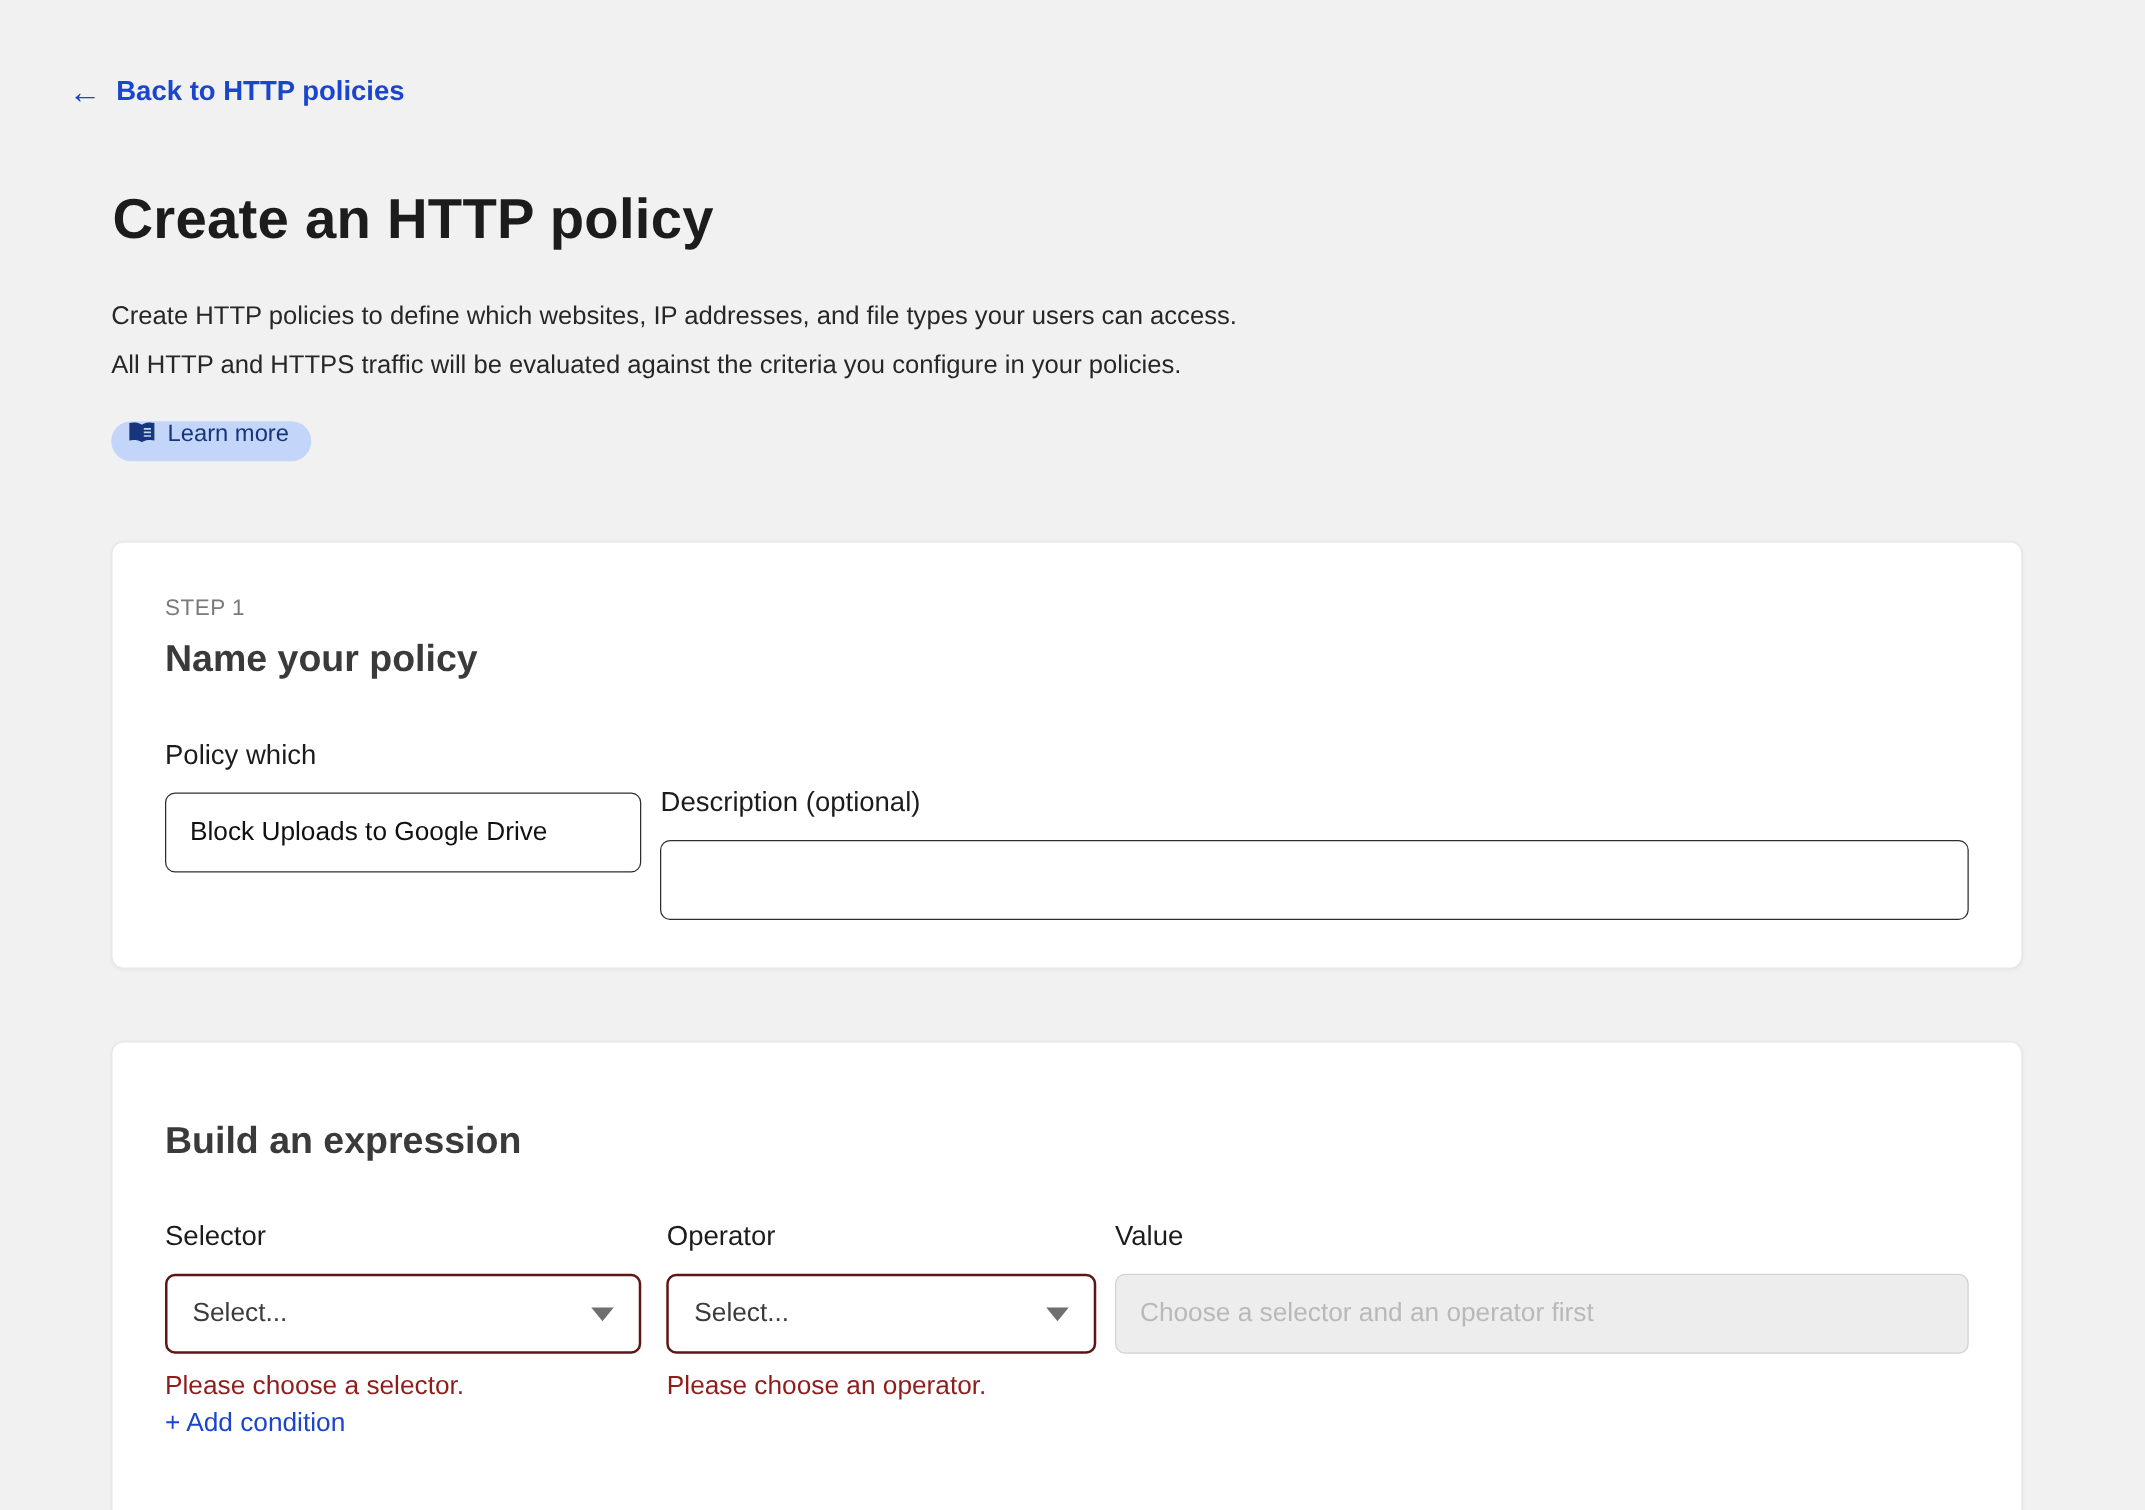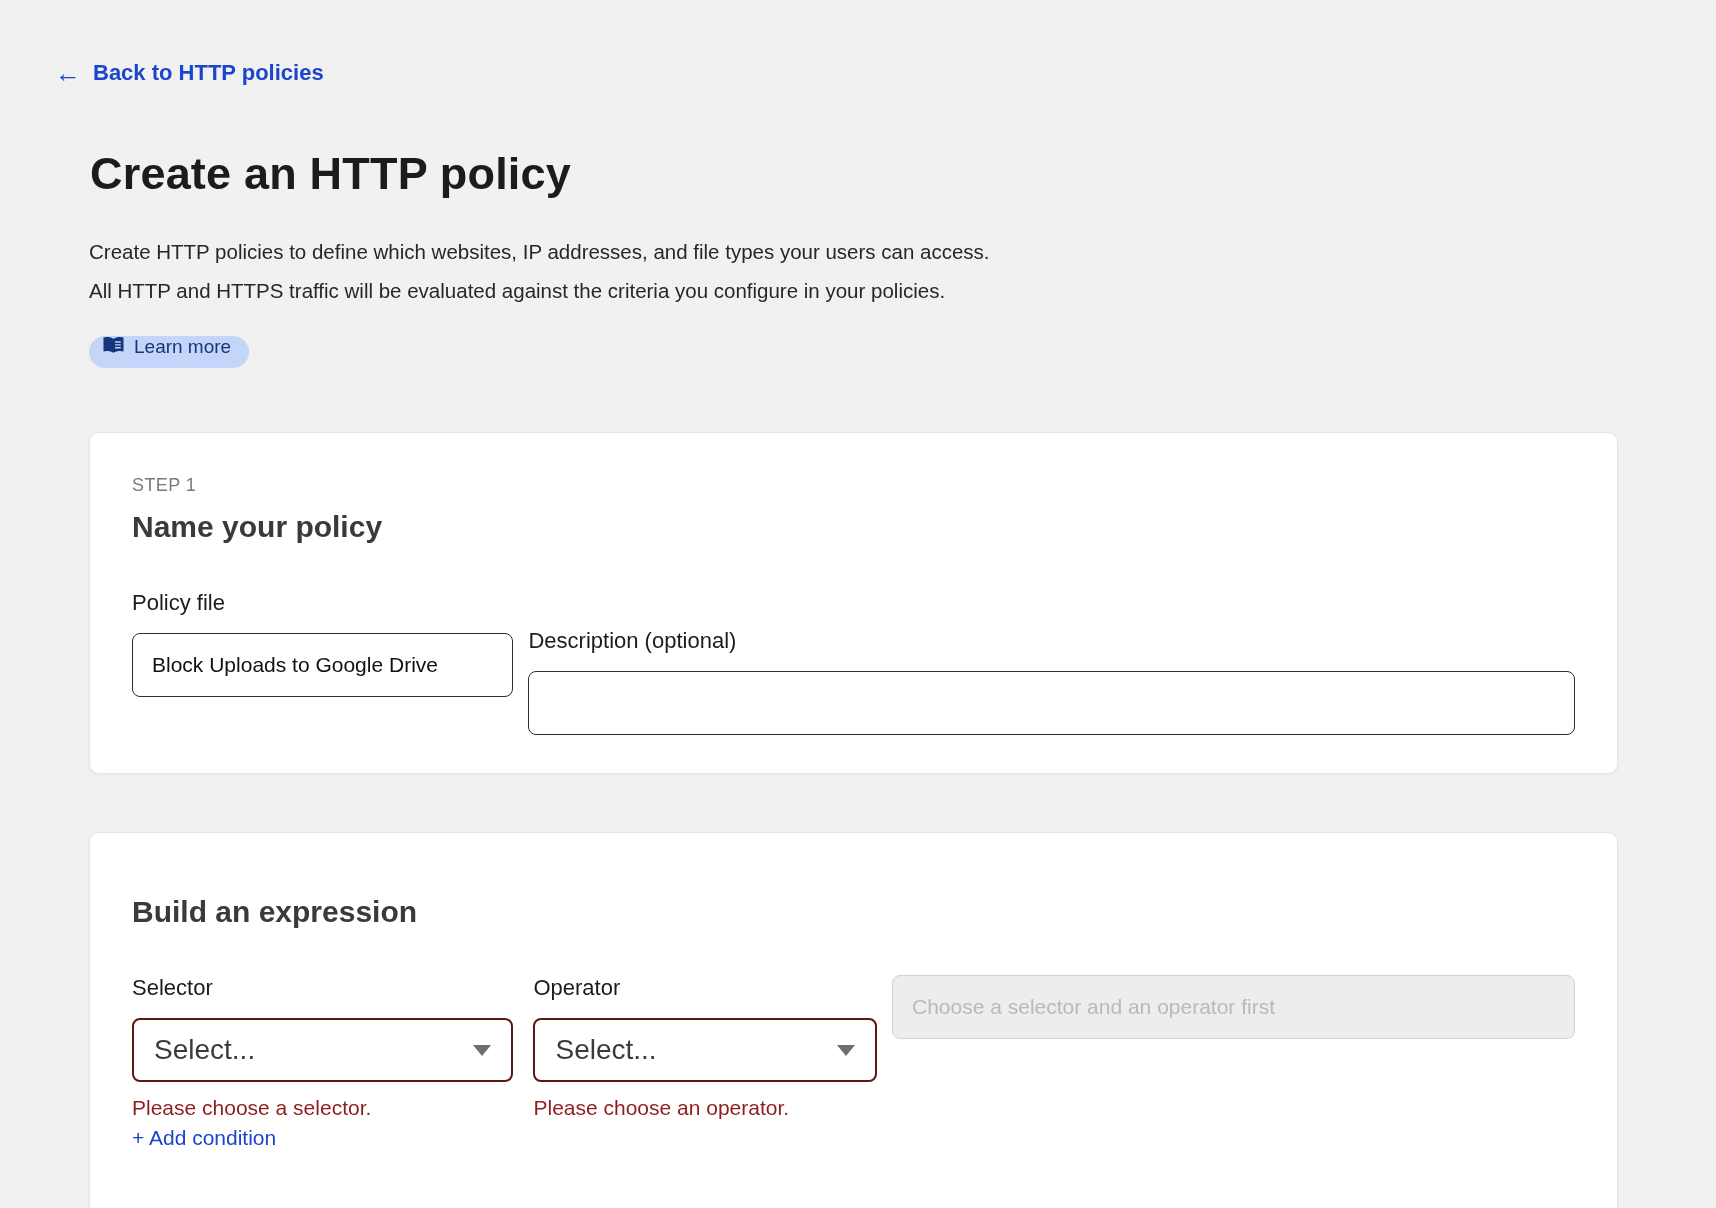--- a/index.html
+++ b/index.html
@@ -74,21 +74,21 @@
   .col-selector { width: 382px; margin-right: 20px; }
   .col-operator { width: 344px; margin-right: 15px; }
   .col-value    { width: 684px; }
 
   .select-box {
     height: 64px;
     border: 2px solid #5e1614; border-radius: 8px;
     background: #ffffff;
     display: flex; align-items: center; justify-content: space-between;
     padding: 0 20px; cursor: pointer;
-    font-size: 28px; color: #3b3b3b;
+    font-size: 21px; color: #3b3b3b;
   }
   .caret {
     width: 0; height: 0;
     border-left: 9px solid transparent;
     border-right: 9px solid transparent;
     border-top: 11px solid #6f6f6f;
   }
 
   .text-input.disabled {
     background: #ededed; border: 1px solid #d2d2d2; color: #b9b9b9;
@@ -130,21 +130,21 @@
     </span>
     <span>Learn more</span>
   </button>
 
   <section class="card card-1">
     <div class="step-label">STEP 1</div>
     <h2 class="section-heading">Name your policy</h2>
 
     <div class="form-row">
       <div class="col-policy-name">
-        <div class="field-label">Policy file</div>
+        <div class="field-label">Policy which</div>
         <input class="text-input" type="text" value="Block Uploads to Google Drive" style="">
       </div>
       <div class="col-description">
         <div class="field-label">Description (optional)</div>
         <input class="text-input" type="text" value="" style="">
       </div>
     </div>
   </section>
 
   <section class="card card-2">
@@ -164,18 +164,19 @@
       <div class="col-operator">
         <div class="field-label">Operator</div>
         <div class="select-box">
           <span>Select...</span>
           <span class="caret"></span>
         </div>
         <div class="error-text">Please choose an operator.</div>
       </div>
 
       <div class="col-value">
+        <div class="field-label">Value</div>
         <input class="text-input disabled" type="text" disabled="" placeholder="Choose a selector and an operator first" style="">
       </div>
     </div>
   </section>
 
 </div>
 
 </body></html>

